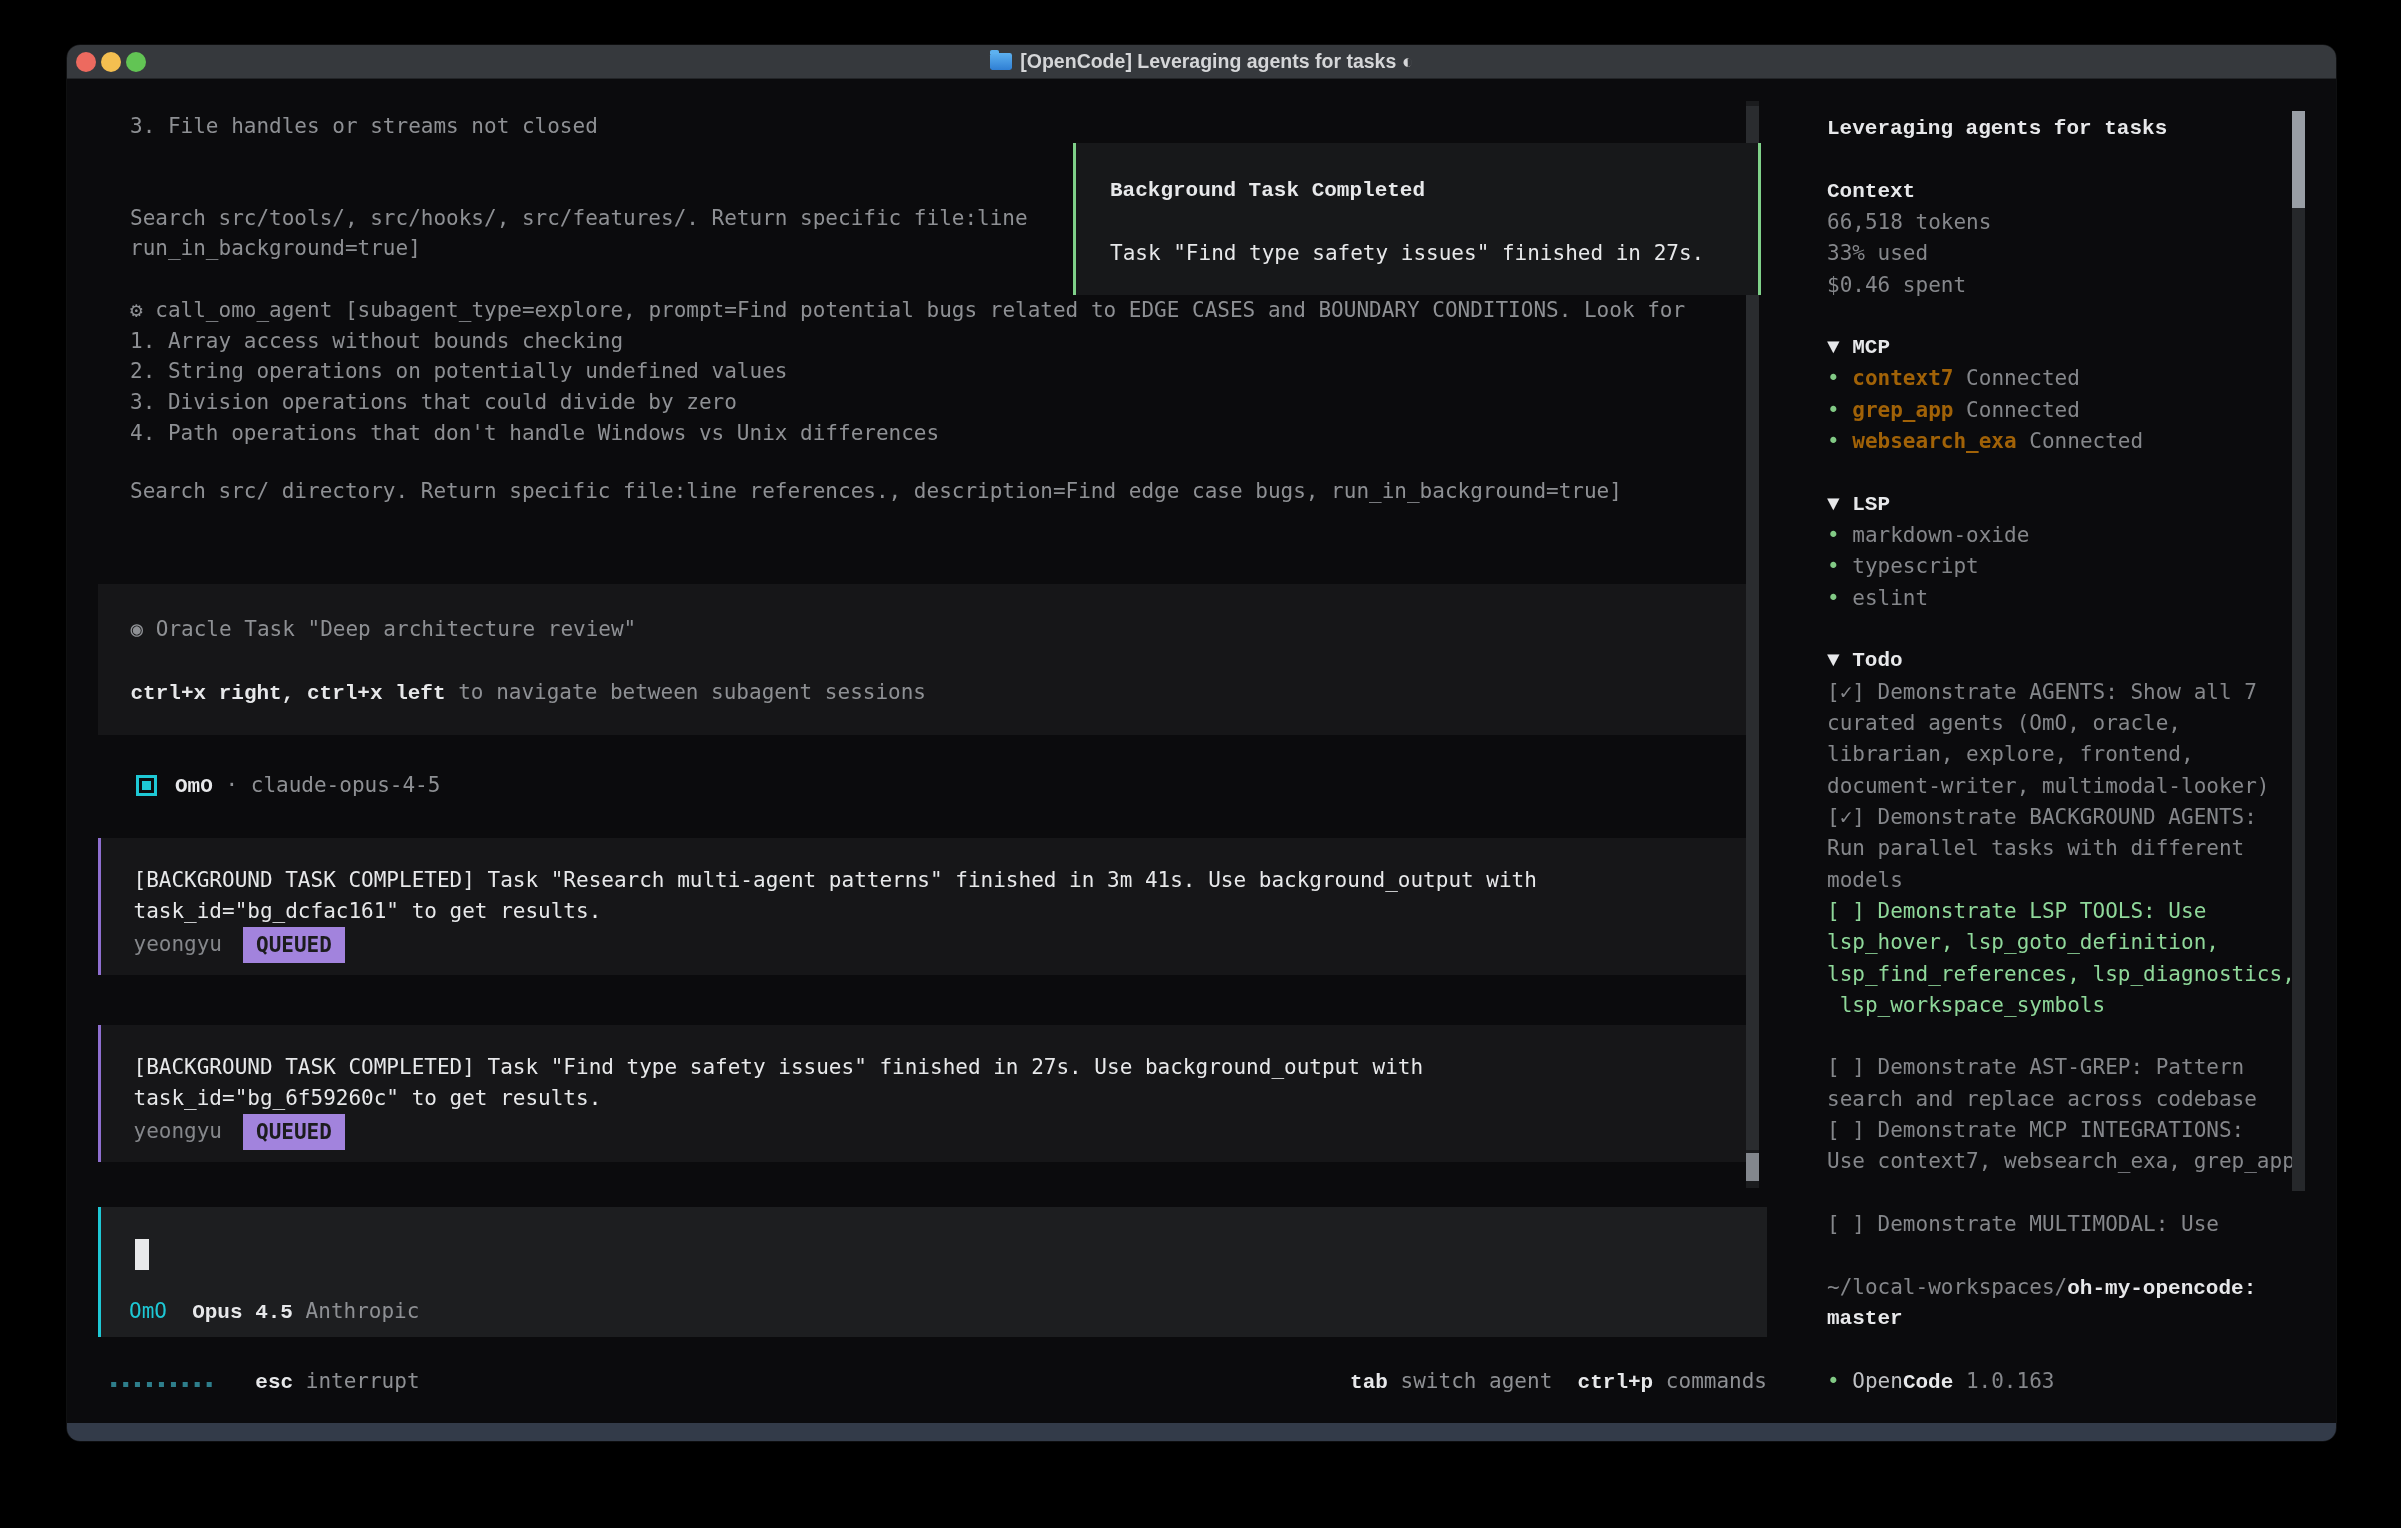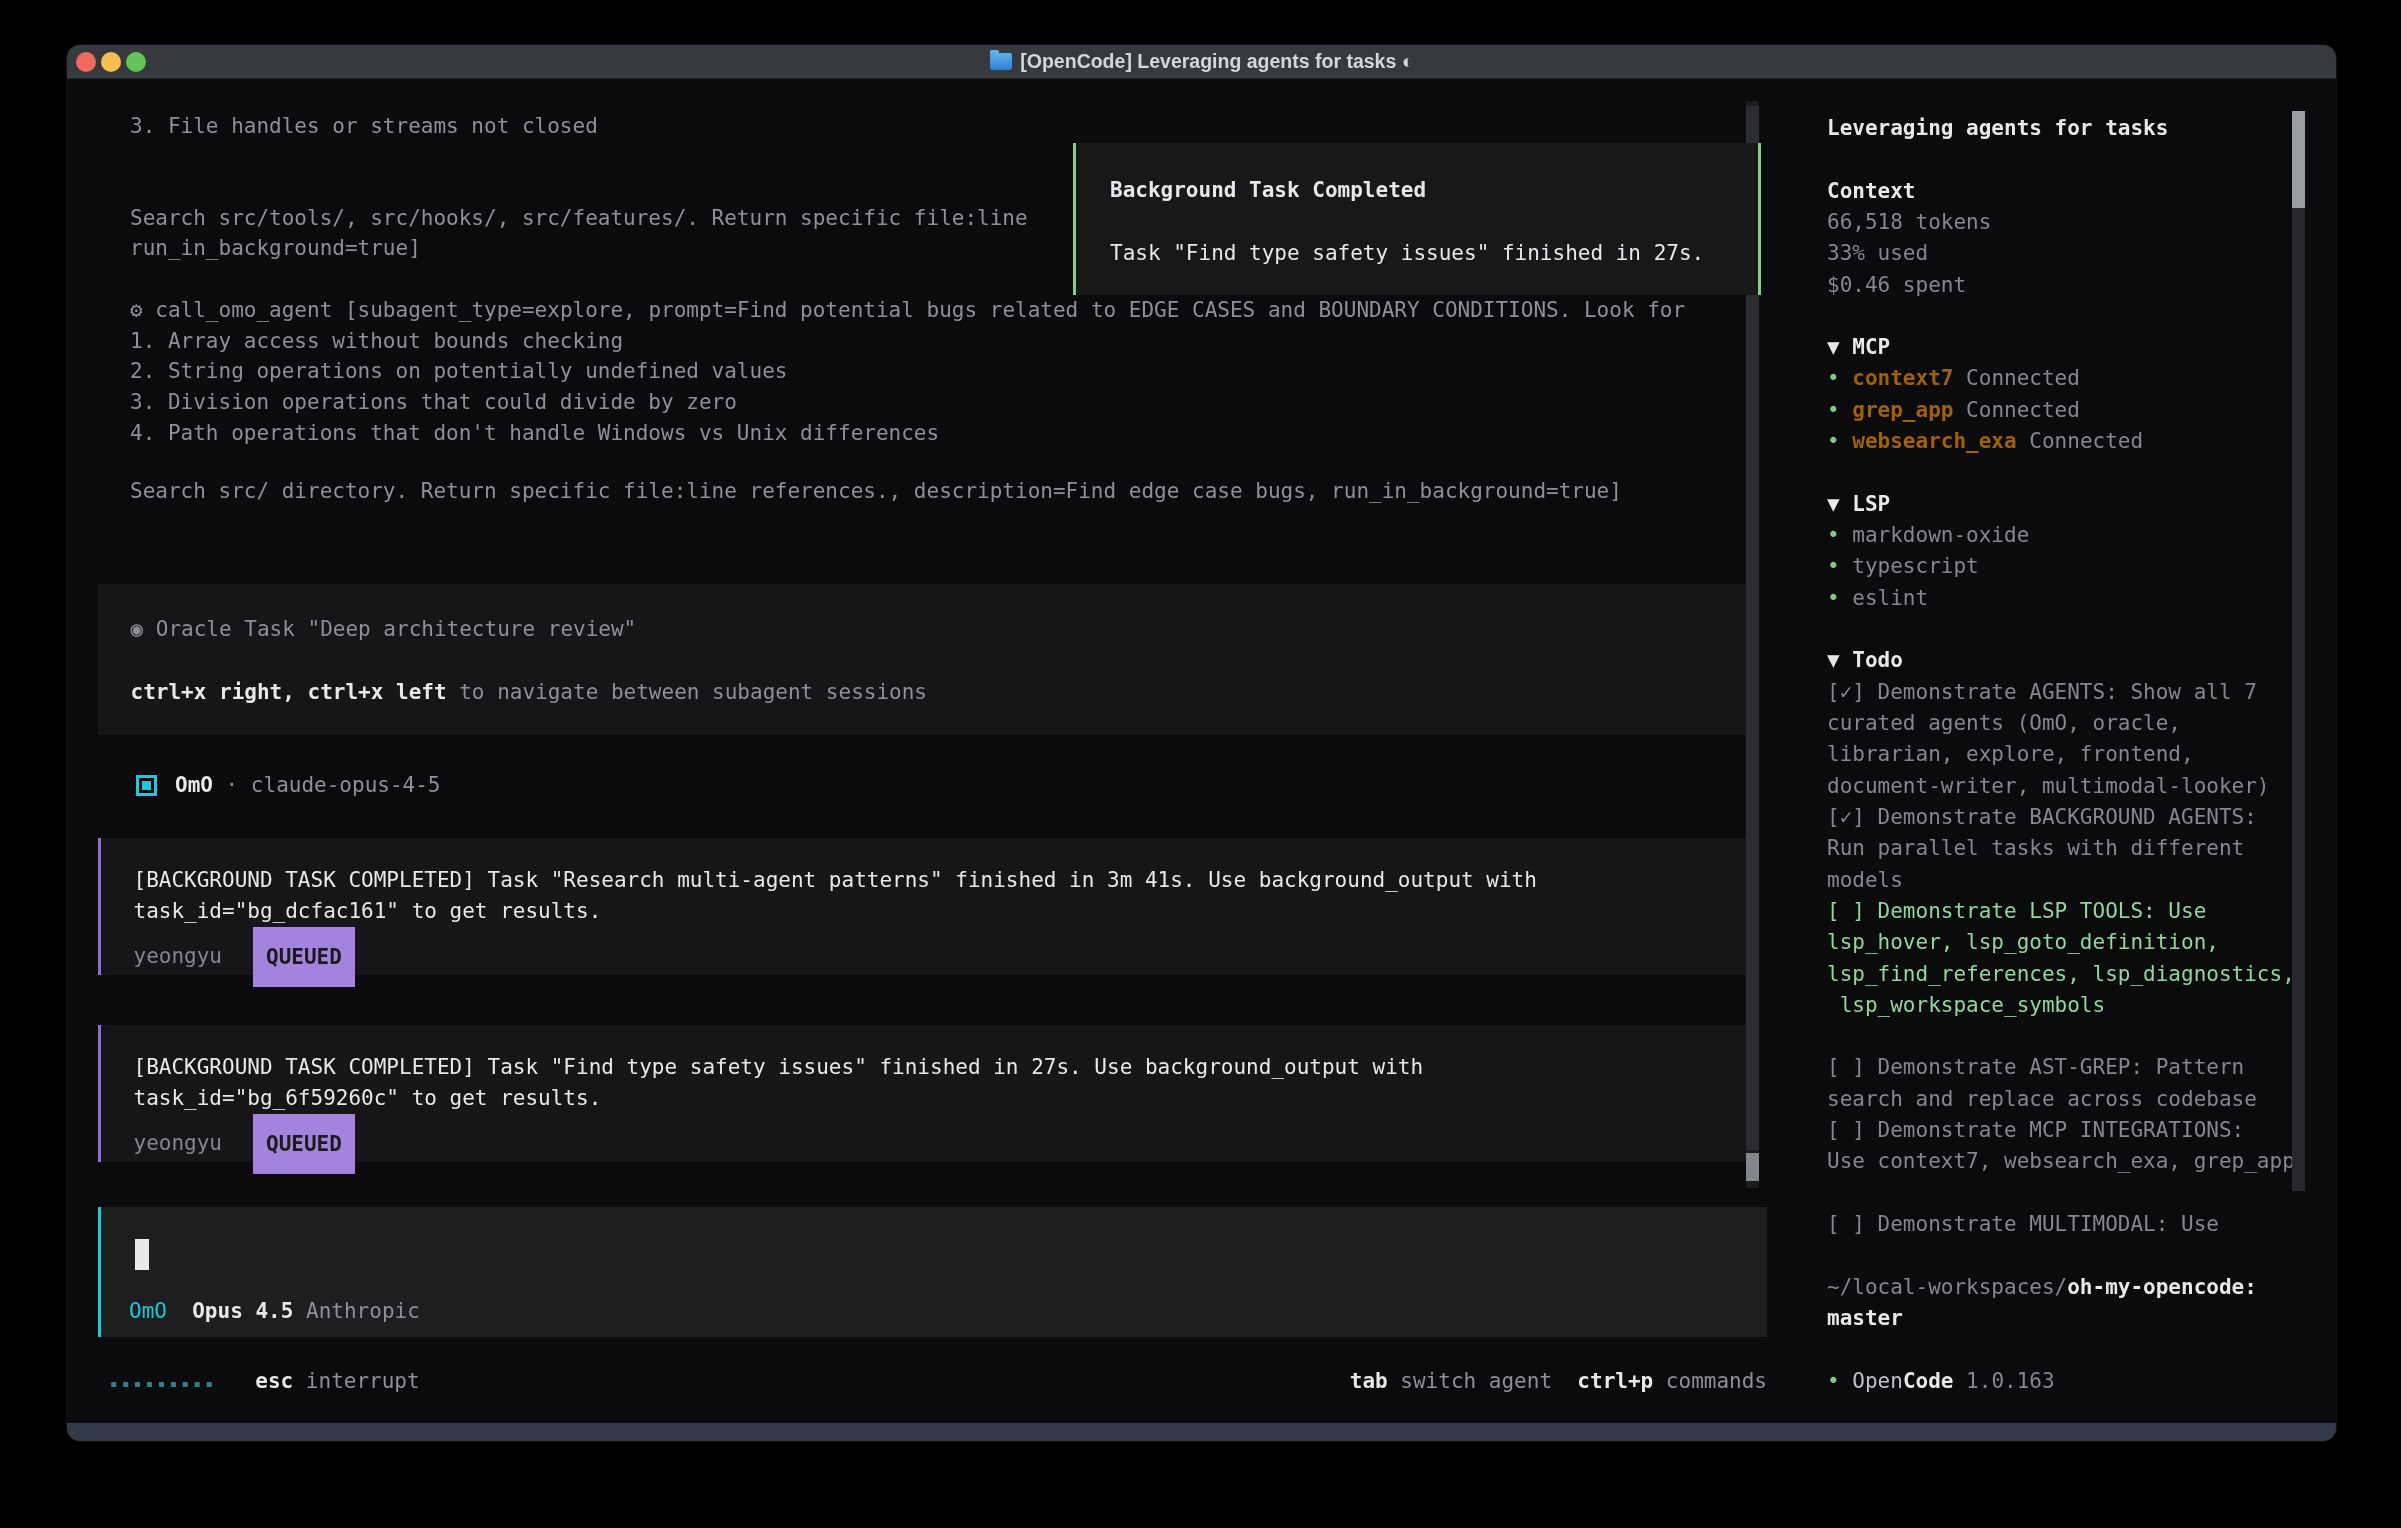--- a/index.html
+++ b/index.html
@@ -13,30 +13,30 @@
             border-bottom:1.2px solid #232528;}
   .lights{position:absolute;left:8.9px;top:6.5px;display:flex;gap:5.3px;}
   .light{width:20px;height:20px;border-radius:50%;}
   .light.red{background:#ed6a5f;} .light.yellow{background:#f4bf50;} .light.green{background:#62c454;}
   .titletext{color:#d5d6d8;font:700 19.5px "Liberation Sans",sans-serif;display:flex;align-items:center;gap:8.3px;}
   .folder{width:22.5px;height:16.5px;background:linear-gradient(#5db1f0,#2f7fd4);border-radius:2.4px;position:relative;display:inline-block;}
   .folder:before{content:"";position:absolute;left:0;top:-3.5px;width:9.5px;height:4.7px;background:#5db1f0;border-radius:1.8px 1.8px 0 0;}
   .bottombar{position:absolute;left:0;bottom:0;width:100%;height:17.7px;background:#333b49;}
 
   .ln{position:absolute;height:31px;line-height:31px;font-size:21px;white-space:pre;color:#8e9094;}
-  .white{color:#e7e8ea;} .bold{font-weight:700;} .dim{color:#85878b;}
+  .white{color:#e7e8ea;} .bold{font-weight:700;font-family:Liberation Mono, monospace;} .dim{color:#85878b;}
   .green{color:#8fd89a;} .gbullet{color:#82ca85;} .cyan{color:#1ec8d5;}
 
   .toast{position:absolute;left:1006px;top:98px;width:682px;height:152px;background:#17181a;
          border-left:3.5px solid #7fd189;border-right:3.5px solid #7fd189;z-index:6;}
   .toast .ln{left:34px;}
 
   .msgbox{position:absolute;left:31px;width:1649px;height:137px;background:#161618;border-left:3.5px solid #8f6fd0;}
   .badge{display:inline-block;background:#a283dd;color:#1c1c1e;font-weight:700;
-         padding:16px 13px;margin-left:31px;line-height:28px;height:28px;vertical-align:middle;}
+         padding:4px 13px;margin-left:21px;line-height:28px;height:28px;vertical-align:middle;}
 
   .oracle{position:absolute;left:31px;top:539px;width:1649px;height:151px;background:#161618;}
 
   .inputbox{position:absolute;left:31px;top:1162px;width:1666px;height:130px;background:#1d1e20;
             border-left:3.5px solid #1ec8d5;}
   .cursor{position:absolute;left:34px;top:32px;width:14px;height:31px;background:#e8e9ea;}
 
   .omoicon{position:absolute;width:21px;height:21px;border:3px solid #1ec8d5;box-sizing:border-box;
            display:flex;align-items:center;justify-content:center;}
   .omoicon i{display:block;width:9.5px;height:9.5px;background:#1ec8d5;}

